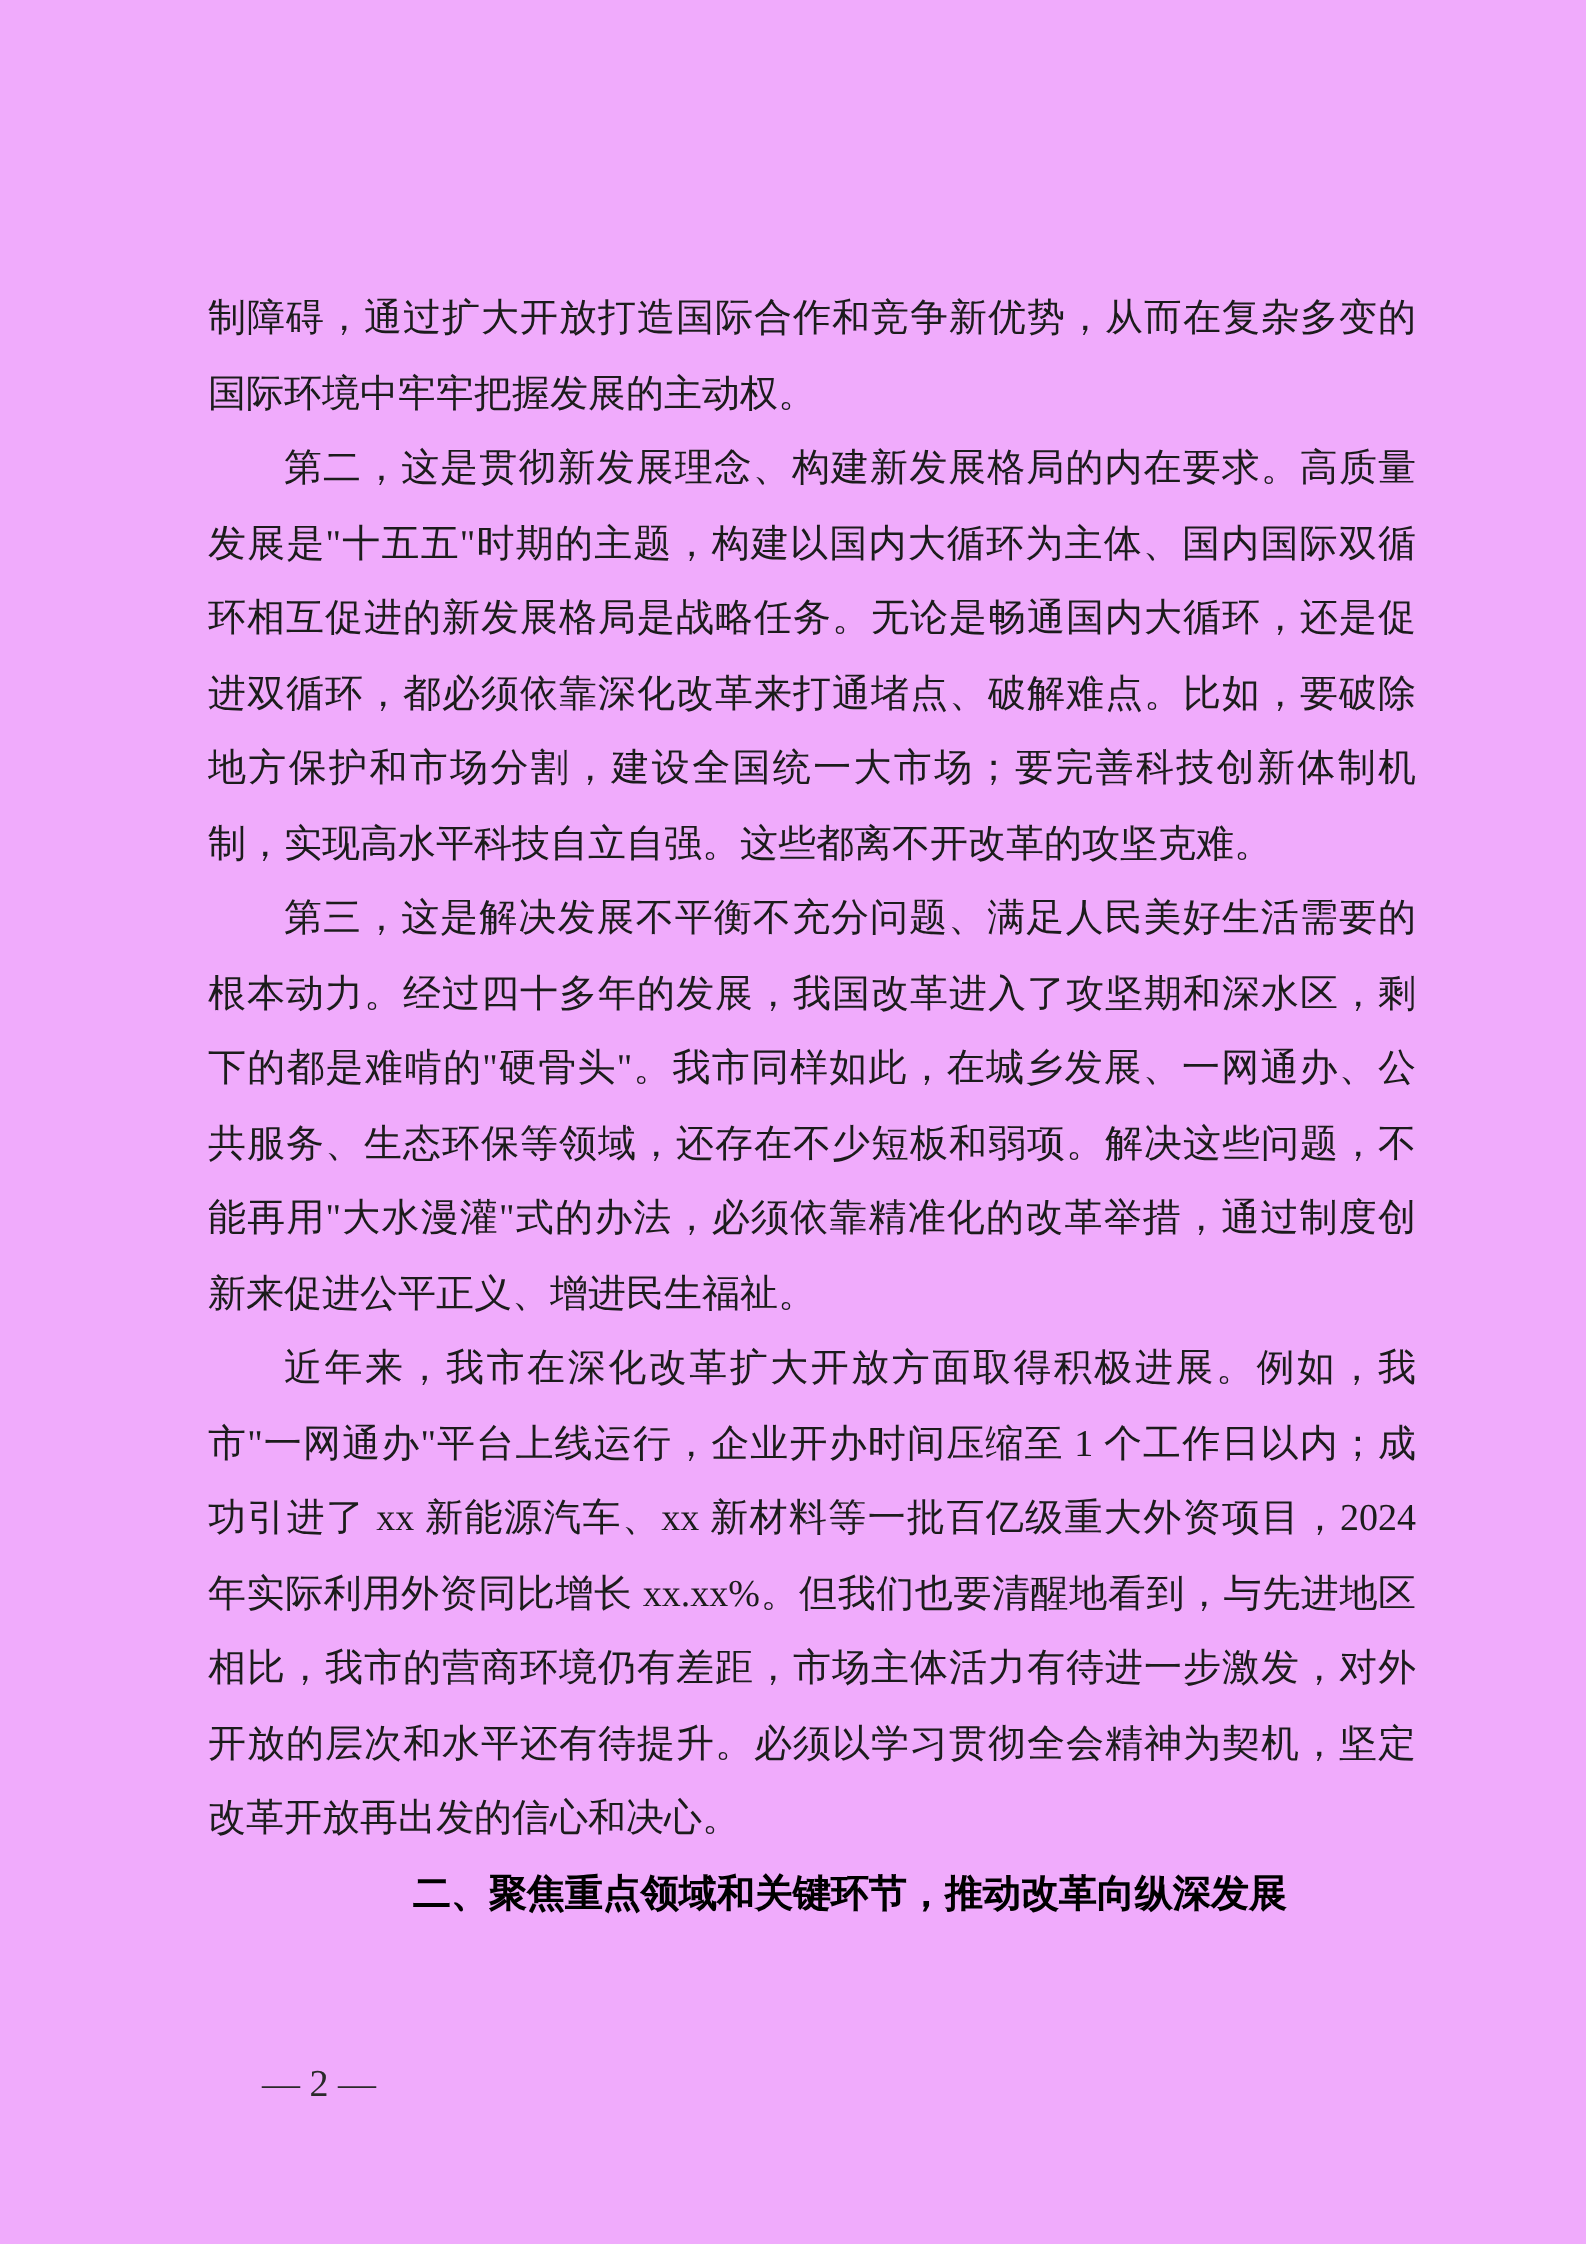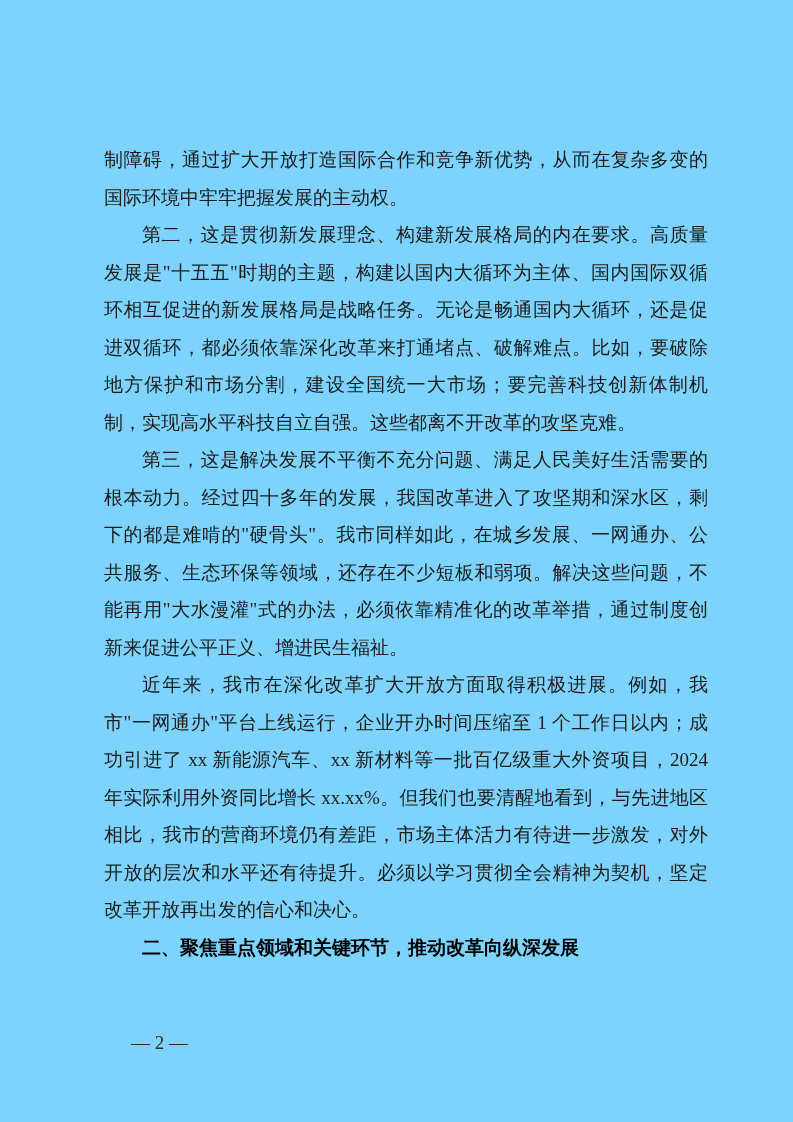--- a/index.html
+++ b/index.html
@@ -4,21 +4,21 @@
 <style>
   html, body {
     margin: 0;
     padding: 0;
     background: #ffffff;
   }
   .page {
     position: relative;
     width: 793px;
     height: 1122px;
-    background: #7dd3fc;
+    background: #f0abfc;
     overflow: hidden;
     font-family: "Liberation Serif", "DejaVu Serif", serif;
     color: #1c1c1c;
   }
   .content {
     position: absolute;
     left: 104px;
     top: 141px;
     width: 604px;
   }
@@ -34,21 +34,21 @@
     text-indent: 2em;
   }
   .heading {
     margin: 0;
     font-size: 19px;
     line-height: 37.5px;
     font-weight: 700;
     font-family: "Liberation Sans", "DejaVu Sans", sans-serif;
     text-indent: 2em;
     color: #000000;
-    text-align: left;
+    text-align: center;
   }
   .footer {
     position: absolute;
     left: 131px;
     top: 1030px;
     font-size: 19px;
     line-height: 26px;
     color: #2a2a2a;
     font-family: "Liberation Serif", "DejaVu Serif", serif;
   }

